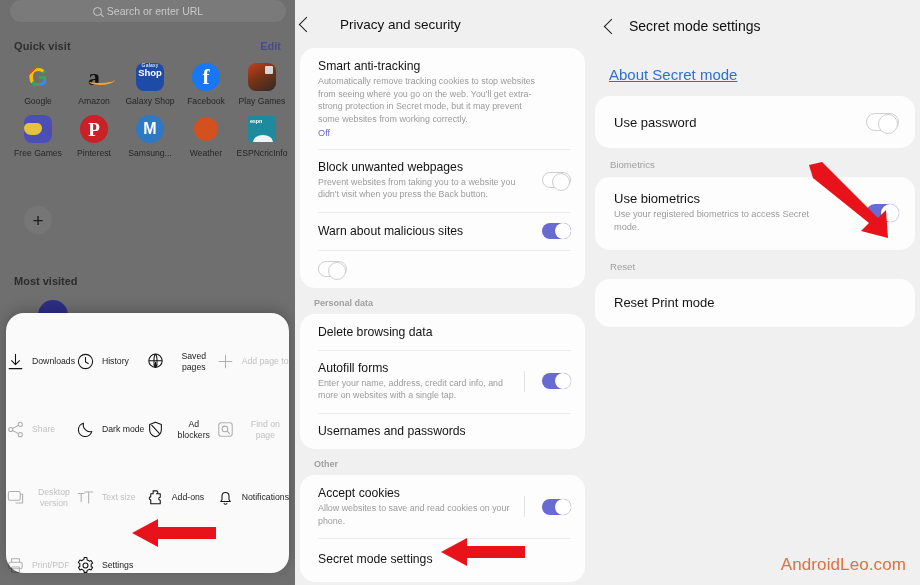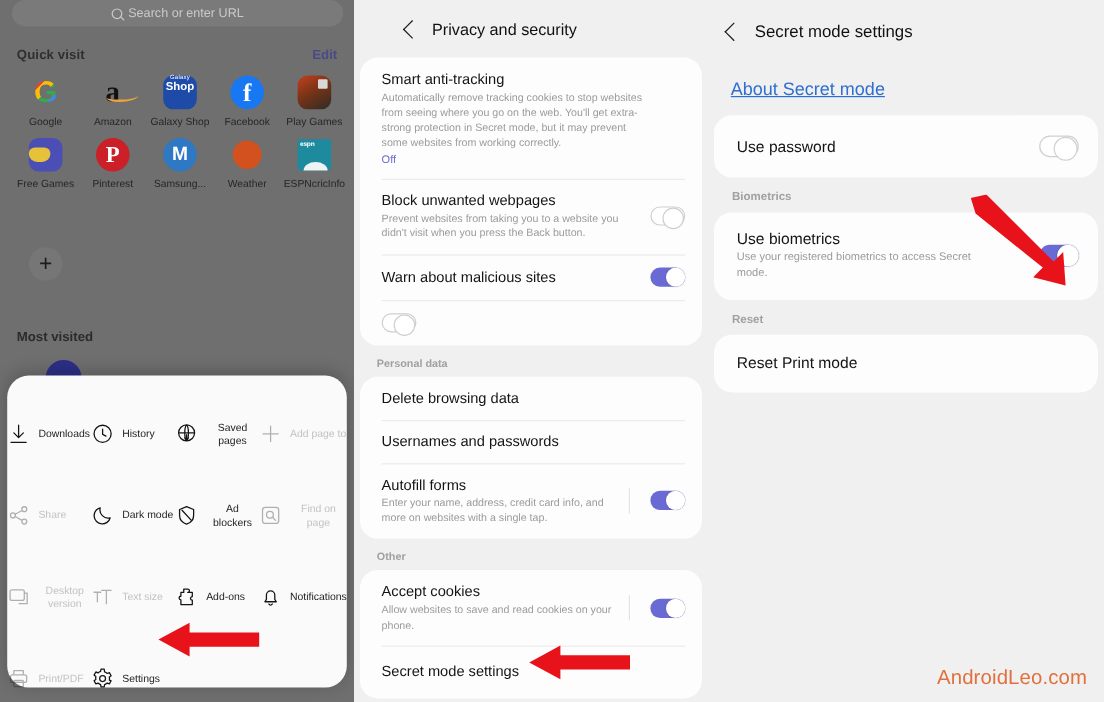--- a/index.html
+++ b/index.html
@@ -97,21 +97,21 @@
   .m-cell.dim .m-lb { color:#c2c2c2; }
   .m-cell.dim svg { opacity:.32; }
   .m-ic { width:19px;height:19px; display:flex;align-items:center;justify-content:center; }
   .m-ic svg { width:19px; height:19px; stroke:#141414; fill:none; stroke-width:1.35; }
 
   
   .panel-mid {
     position:absolute; left:295px; top:0; width:295px; height:585px;
     background:#f0f0f0; overflow:hidden;
   }
-  .mid-head { position:absolute; left:0; top:0; width:295px; height:48px; display:flex; align-items:center; gap:11px; padding-left:32px;margin-left:11px;}
+  .mid-head { position:absolute; left:0; top:0; width:295px; height:48px; display:flex; align-items:center; gap:28px; padding-left:6px;}
   .chev { width:11px;height:11px;border-left:1.7px solid #1b1b1b;border-bottom:1.7px solid #1b1b1b;transform:rotate(45deg); flex:none;}
   .mid-title { font-size:13.5px; color:#101010; }
 
   .card { background:#fdfdfd; border-radius:15px; margin:0 5px; }
   .mid-scroll { position:absolute; left:0; top:48px; width:295px; }
   .row { padding:11px 14px 11px 18px; position:relative; }
   .row + .row::before { content:""; position:absolute; left:18px; right:14px; top:0; height:1px; background:#ececec; }
   .r-title { font-size:12.2px; color:#141414; }
   .r-sub { font-size:8.9px; color:#9b9b9b; line-height:1.42; margin-top:2px; max-width:225px; }
   .r-state { font-size:9.2px; color:#6a6ad4; margin-top:2px; }
@@ -137,21 +137,21 @@
   .rt-link { padding:14px 0 13px 19px; font-size:15px; color:#2f6fd0; text-decoration:underline; }
   .rcard { background:#fdfdfd; border-radius:15px; margin:0 5px; }
   .rrow { padding:13px 16px 13px 19px; display:flex; align-items:center; justify-content:space-between; gap:10px;}
   .rr-title { font-size:13px; color:#141414; }
   .rr-sub { font-size:9.2px; color:#9b9b9b; line-height:1.45; margin-top:2px; max-width:205px;}
   .tgl-lg { width:33px;height:18px;border-radius:10px;position:relative;flex:none; }
   .tgl-lg.off { background:#fff;border:1.3px solid #cfcfcf; }
   .tgl-lg.off::after{content:"";position:absolute;right:-0.3px;top:-0.4px;width:18px;height:18px;border-radius:50%;background:#fff;border:1.3px solid #cfcfcf;}
   .tgl-lg.on { background:#6a6ad4; }
   .tgl-lg.on::after{content:"";position:absolute;right:0px;top:0px;width:18px;height:18px;border-radius:50%;background:#fff;box-shadow:0 0 1.5px rgba(0,0,0,.3);}
-  .rsec { font-size:9.6px;color:#a0a0a0;font-weight:700;padding:11px 0 7px 20px; }
+  .rsec { font-size:9.6px;color:#a0a0a0;font-weight:400;padding:11px 0 7px 20px; }
 
   
   .arrow { position:absolute; pointer-events:none; }
   .watermark {
     position:absolute; right:14px; bottom:10px; font-size:17px; color:#e0713f;
     letter-spacing:.1px;
   }
 </style>
 </head>
 <body>
@@ -424,30 +424,30 @@
           <span class="tgl off"></span>
         </div>
       </div>
 
       <div class="sec-label">Personal data</div>
 
       <div class="card">
         <div class="row">
           <div class="r-title">Delete browsing data</div>
         </div>
-        <div class="row">
-          <div class="r-title">Usernames and passwords</div>
-        </div>
         <div class="row with-toggle">
           <div class="rtxt">
             <div class="r-title">Autofill forms</div>
             <div class="r-sub">Enter your name, address, credit card info, and more on websites with a single tap.</div>
           </div>
           <span class="divbar"></span>
           <span class="tgl on"></span>
+        </div>
+        <div class="row">
+          <div class="r-title">Usernames and passwords</div>
         </div>
       </div>
 
       <div class="sec-label">Other</div>
 
       <div class="card">
         <div class="row with-toggle">
           <div class="rtxt">
             <div class="r-title">Accept cookies</div>
             <div class="r-sub">Allow websites to save and read cookies on your phone.</div>

